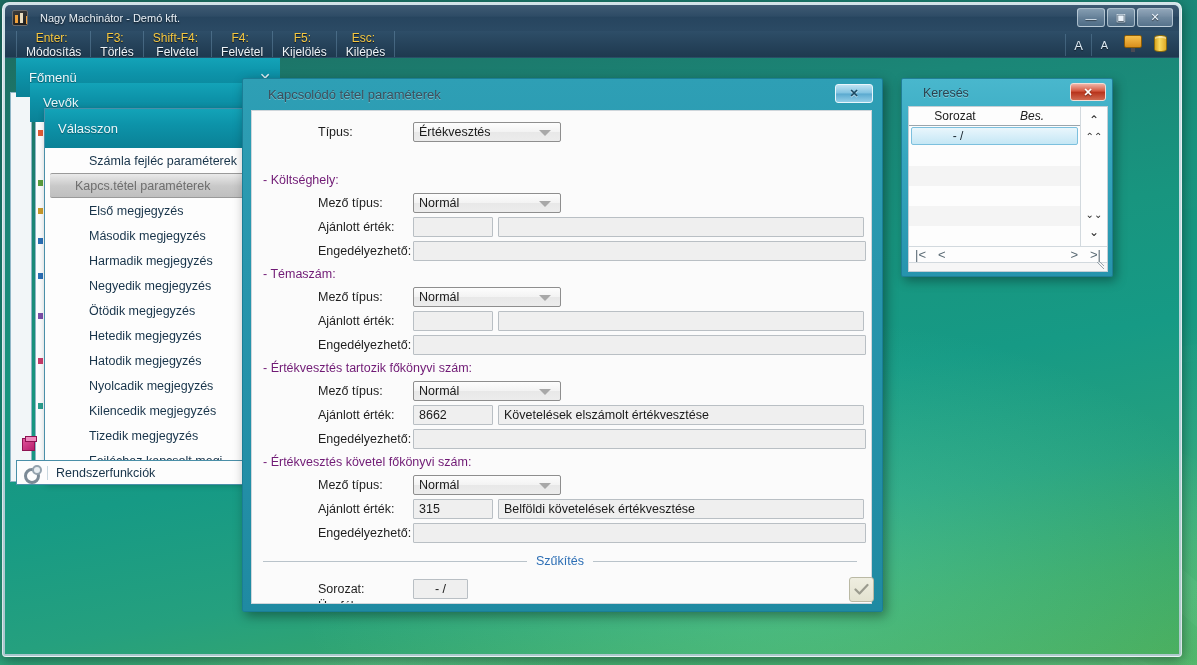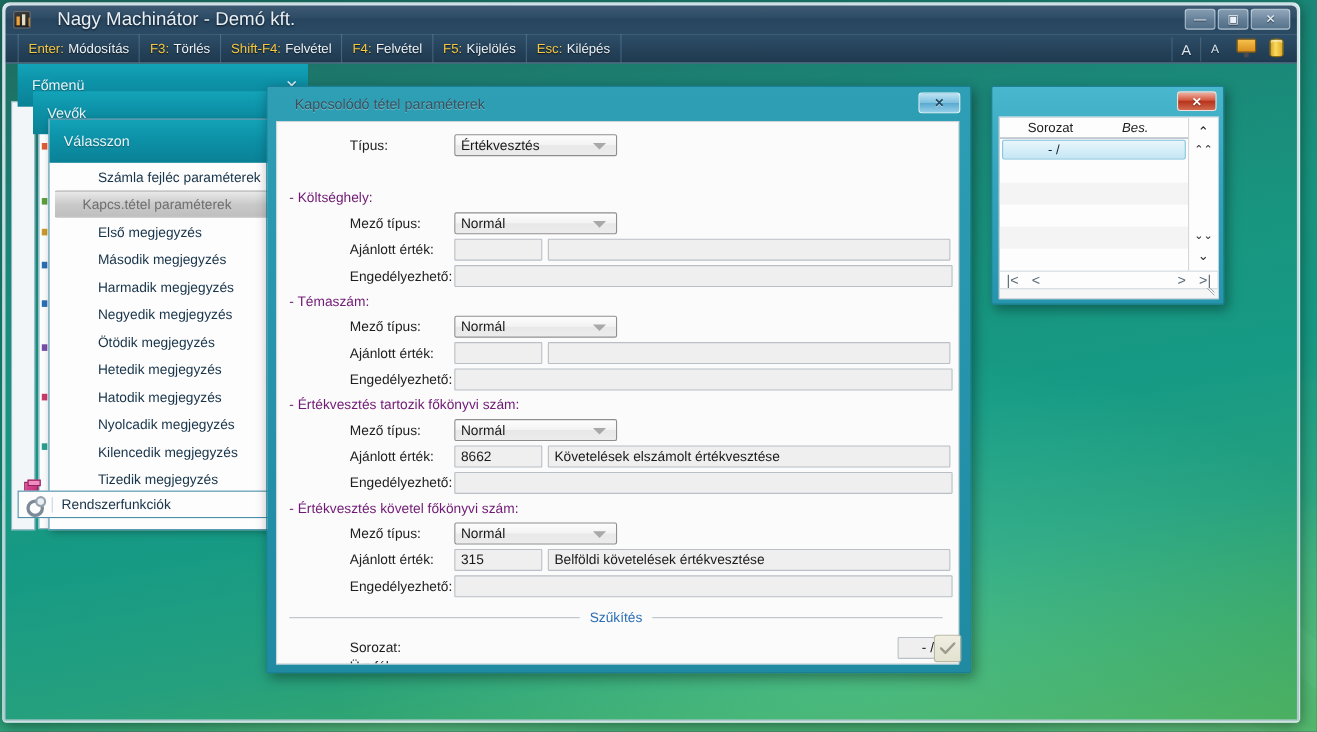--- a/index.html
+++ b/index.html
@@ -56,21 +56,21 @@
   }
   #titlebar .tb-icon::before {
     content:""; position:absolute; left:2px; top:4px; width:3px; height:8px;
     background:#f0a23c;
   }
   #titlebar .tb-icon::after {
     content:""; position:absolute; left:7px; top:2px; width:3px; height:10px;
     background:#e8dcc0; box-shadow:5px 2px 0 -1px #f0a23c;
   }
   #title-text {
-    margin-left:24px; color:#e8f0f7; font-size:17px;
+    margin-left:12px; color:#e8f0f7; font-size:11px;
     text-shadow:0 1px 2px rgba(0,0,0,.75);
     white-space:nowrap;
   }
   #win-btns { position:absolute; right:6px; top:3px; display:flex; gap:2px; }
   .win-btn {
     width:28px; height:19px; border-radius:3px; cursor:pointer;
     background:linear-gradient(180deg, rgba(195,215,232,.55), rgba(120,150,175,.48));
     border:1px solid rgba(235,245,252,.55);
     display:flex; align-items:center; justify-content:center;
     color:#e9f2fa; font-size:11px; text-shadow:0 1px 1px rgba(0,0,0,.6);
@@ -85,20 +85,21 @@
     position:absolute; left:3px; top:29px; width:1174px; height:27px;
     background:linear-gradient(180deg,#2e4e68 0%,#26435b 50%,#1e394f 100%);
     display:flex; align-items:stretch;
     border-bottom:1px solid #2a4e66;
   }
   .fkey {
     display:flex; align-items:center; padding:0 9px; cursor:pointer;
     font-size:12px; color:#eef4f9; white-space:nowrap;
     border-right:1px solid rgba(120,160,190,.38);
     text-shadow:0 1px 1px rgba(0,0,0,.7);
+    flex-direction:column;
   }
   .fkey:first-child { margin-left:11px; border-left:1px solid rgba(120,160,190,.38); }
   .fkey .k { color:#f5c842; margin-right:4px; }
   #toolbar-right {
     margin-left:auto; display:flex; align-items:center; gap:0px; padding-right:8px;
   }
   .fontbtn {
     width:26px; height:22px; margin-top:2px; display:flex; align-items:center; justify-content:center;
     color:#dce9f3; font-size:13px; cursor:pointer;
     border-left:1px solid rgba(120,160,190,.33);
@@ -453,21 +454,21 @@
       <div class="menu-item">Hetedik megjegyzés</div>
       <div class="menu-item">Hatodik megjegyzés</div>
       <div class="menu-item">Nyolcadik megjegyzés</div>
       <div class="menu-item">Kilencedik megjegyzés</div>
       <div class="menu-item">Tizedik megjegyzés</div>
       <div class="menu-item">Fejléchez kapcsolt megj.</div>
     </div>
 
     <div class="cube-ic" style="position:absolute; left:16px; top:378px;"></div>
 
-    <div class="sysfunc" style="position:absolute; left:11px; top:388px; width:239px; border:1px solid #4a8fa8;">
+    <div class="sysfunc" style="position:absolute; left:11px; top:402px; width:239px; border:1px solid #4a8fa8;">
       <span class="gear-ic"></span>
       <span style="border-left:1px solid #c9d7df; padding-left:8px;">Rendszerfunkciók</span>
     </div>
 
     <div id="dialog" style="left:237px; top:20px;">
       <div id="dlg-title">Kapcsolódó tétel paraméterek</div>
       <div id="dlg-close">✕</div>
 
       <div id="dlg-body">
 
@@ -550,39 +551,40 @@
           <div class="flabel">Engedélyezhető:</div>
           <div class="txt wide"></div>
         </div>
 
         <div class="divider-wrap">
           <div class="line"></div>
           <div class="dlabel">Szűkítés</div>
           <div class="line"></div>
         </div>
 
-        <div class="frow" style="margin-top:4px;justify-content:space-between;">
+        <div class="frow" style="margin-top:4px;">
           <div class="flabel">Sorozat:</div>
           <div class="txt tiny center">-  /</div>
         </div>
         <div class="frow">
           <div class="flabel">Ügyfél besorolás:</div>
           <div class="txt tiny"></div>
         </div>
 
       </div>
 
       <div id="ok-check">
         <svg width="15" height="13" viewBox="0 0 15 13">
           <path d="M1.5 6.5 L5.5 10.5 L13.5 2" fill="none" stroke="#9b9b8e" stroke-width="2.2" stroke-linecap="round" stroke-linejoin="round"></path>
         </svg>
       </div>
     </div>
 
     <div id="search-panel" style="left:896px; top:20px;">
+      <div id="search-title">Keresés</div>
       <div id="search-close">✕</div>
 
       <div id="search-body">
         <div id="grid-area">
           <div id="grid-main">
             <div id="grid-head">
               <div class="c1">Sorozat</div>
               <div class="c2">Bes.</div>
             </div>
             <div class="grid-row sel">

